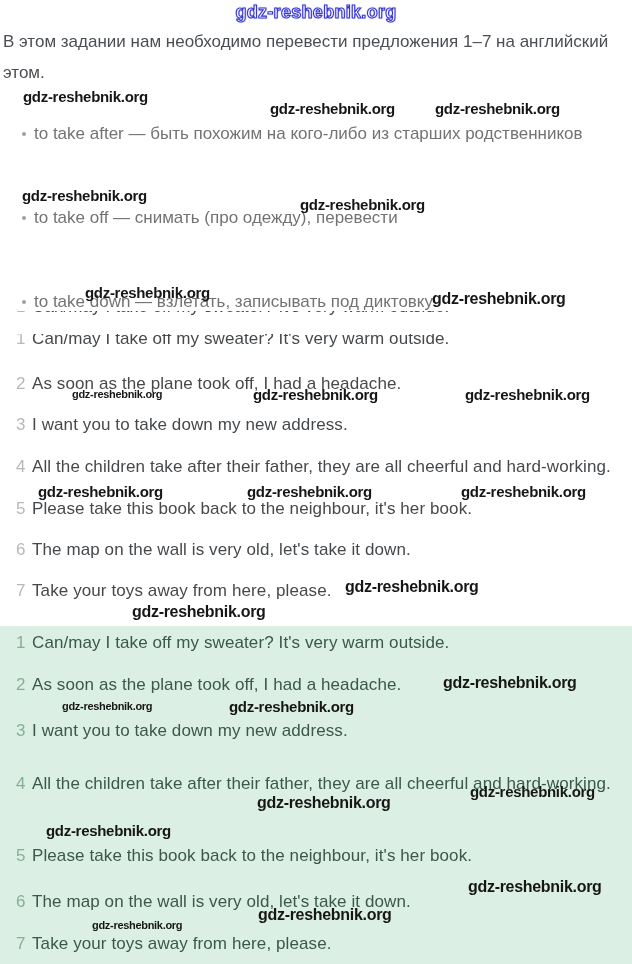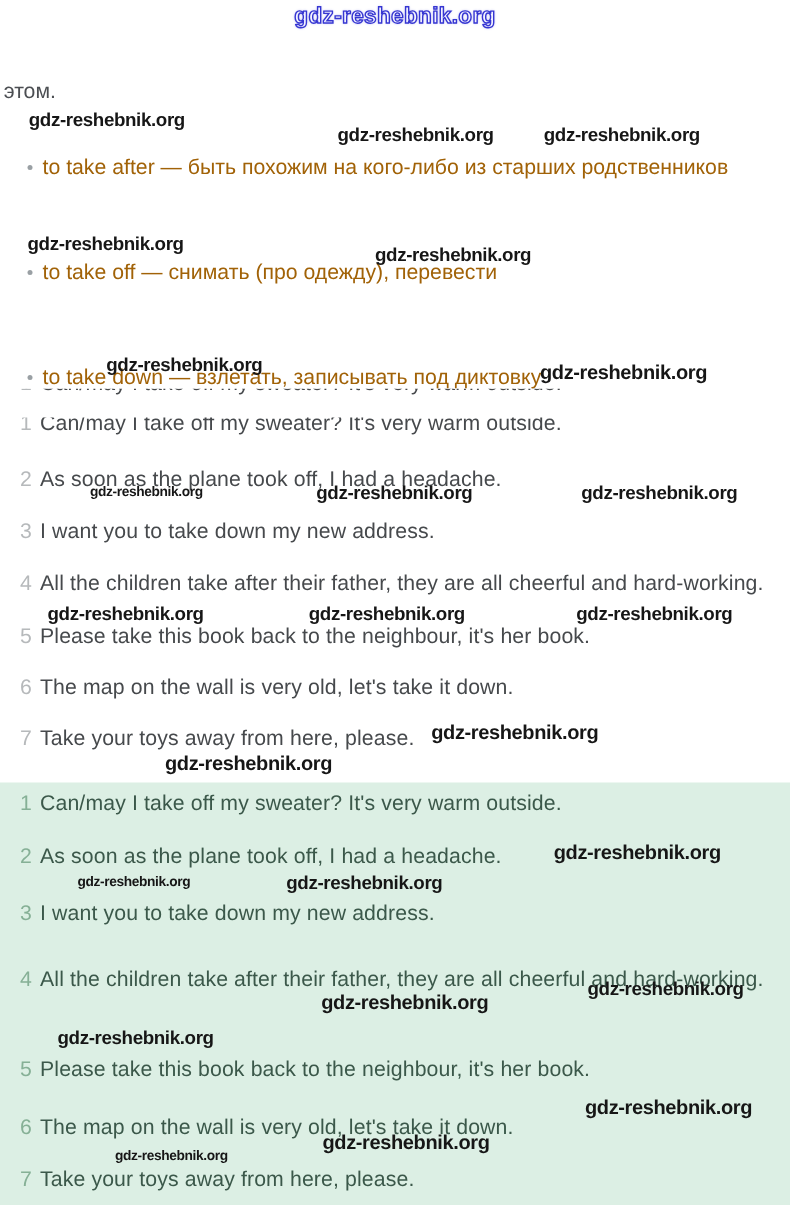--- a/index.html
+++ b/index.html
@@ -46,21 +46,21 @@
     font-size:17px;
     line-height:19px;
     color:#4b4e52;
   }
   .vocab{
     position:absolute;
     left:0;
     width:632px;
     font-size:17px;
     line-height:19px;
-    color:#a16207;
+    color:#737373;
     white-space:nowrap;
   }
   .vocab .dot{
     position:absolute;
     left:22px; top:8px;
     width:4px; height:4px;
     border-radius:50%;
     background:#9aa0a4;
   }
   .vocab .vtxt{ margin-left:34px; display:block;}
@@ -105,20 +105,21 @@
 </style>
 </head>
 <body>
 
 <div class="page">
 
   <div class="answers-bg"></div>
 
   <div class="wm wm-header">gdz-reshebnik.org</div>
 
+  <div class="intro-line" style="top:32px;">В этом задании нам необходимо перевести предложения 1–7 на английский</div>
   <div class="intro-line" style="top:63px;">этом.</div>
 
   <div class="vocab" style="top:124px;">
       <span class="dot"></span>
       <span class="vtxt">to take after — быть похожим на кого-либо из старших родственников</span>
     </div>
   <div class="vocab" style="top:208px;">
       <span class="dot"></span>
       <span class="vtxt">to take off — снимать (про одежду), перевести</span>
     </div>

